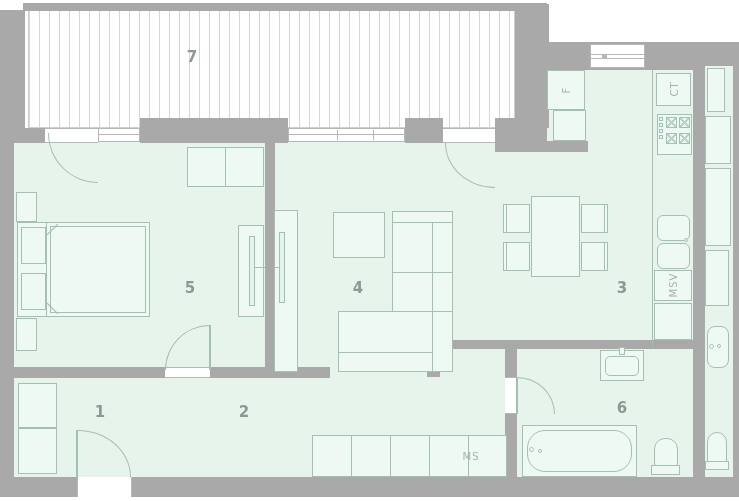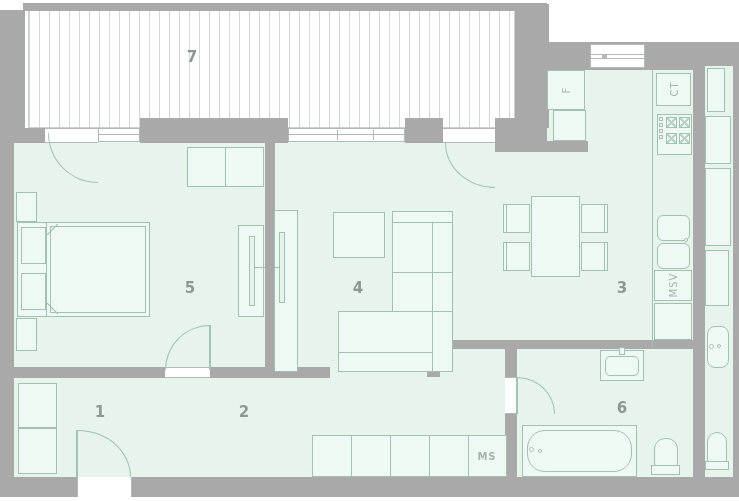--- a/index.html
+++ b/index.html
@@ -171,18 +171,18 @@
   <div class="fur" style="left:654px;top:438px;width:24px;height:29px;border-radius:11px 11px 4px 4px;"></div>
   <div class="fur" style="left:651px;top:465px;width:29px;height:10px;"></div>
 
   <div class="rlabel" style="left:192px;top:57px;">7</div>
   <div class="rlabel" style="left:190px;top:288px;">5</div>
   <div class="rlabel" style="left:358px;top:288px;">4</div>
   <div class="rlabel" style="left:622px;top:288px;">3</div>
   <div class="rlabel" style="left:100px;top:412px;">1</div>
   <div class="rlabel" style="left:244px;top:412px;">2</div>
   <div class="rlabel" style="left:622px;top:408px;">6</div>
-  <div class="slabel" style="left:487px;top:456px;font-weight:bold;">MS</div>
+  <div class="slabel" style="left:471px;top:456px;">MS</div>
   <div class="slabel rot" style="left:673px;top:285px;">MSV</div>
   <div class="slabel rot" style="left:674px;top:89px;">CT</div>
   <div class="slabel rot" style="left:566px;top:90px;">F</div>
 
 </div>
 
 </body></html>

